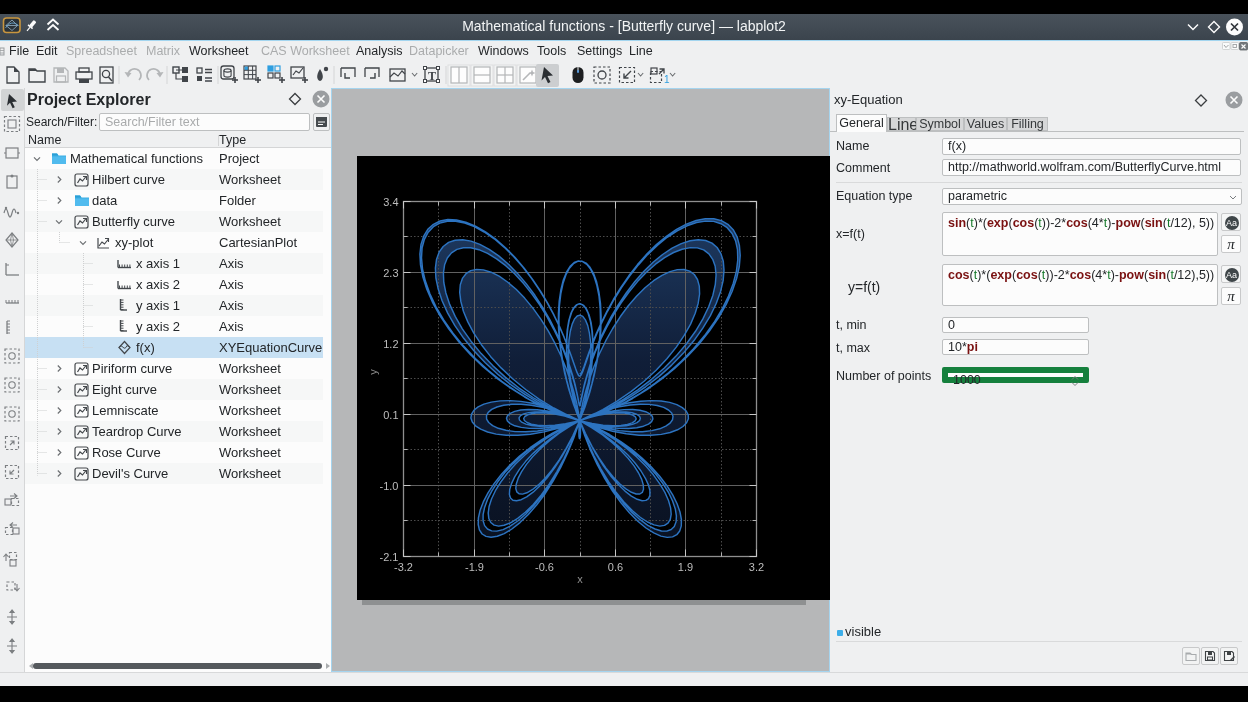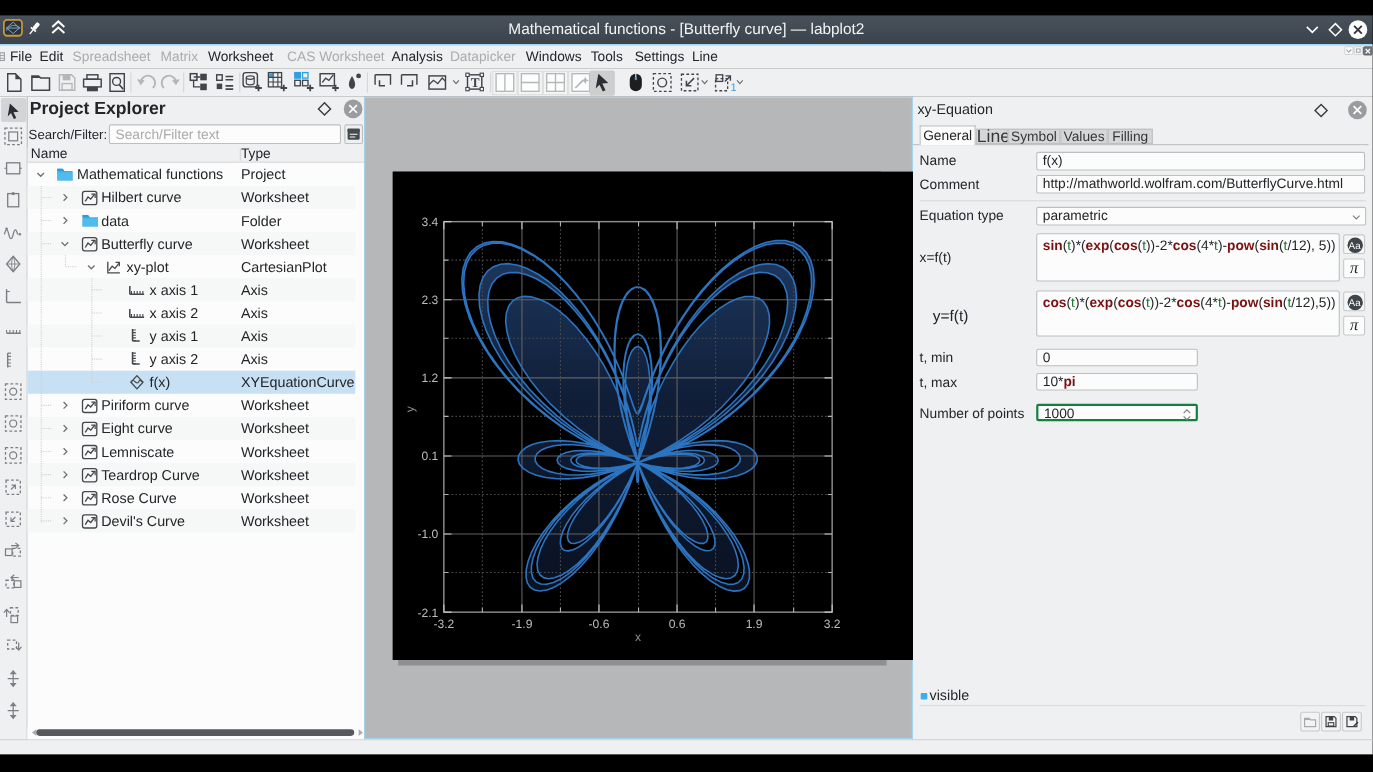--- a/index.html
+++ b/index.html
@@ -547,21 +547,21 @@
     <div style="position:absolute;left:391px;top:125px;width:20px;height:18px;background:#f5f6f6;border:1px solid #c8c9ca;border-radius:2px">
       <div style="position:absolute;left:2.5px;top:1.5px;width:14px;height:14px;border-radius:7px;background:#3f4649;color:#fcfcfc;font-size:9px;text-align:center;line-height:14px">Aa</div>
     </div>
     <div style="position:absolute;left:391px;top:147px;width:20px;height:18px;background:#fcfcfc;border:1px solid #c8c9ca;border-radius:2px;font-family:'Liberation Serif',serif;font-style:italic;font-size:15px;text-align:center;line-height:17px;color:#232629">π</div>
     <div style="position:absolute;left:391px;top:177px;width:20px;height:18px;background:#f5f6f6;border:1px solid #c8c9ca;border-radius:2px">
       <div style="position:absolute;left:2.5px;top:1.5px;width:14px;height:14px;border-radius:7px;background:#3f4649;color:#fcfcfc;font-size:9px;text-align:center;line-height:14px">Aa</div>
     </div>
     <div style="position:absolute;left:391px;top:199px;width:20px;height:18px;background:#fcfcfc;border:1px solid #c8c9ca;border-radius:2px;font-family:'Liberation Serif',serif;font-style:italic;font-size:15px;text-align:center;line-height:17px;color:#232629">π</div>
     <div style="position:absolute;background:#fcfcfc;border:1px solid #bdbfc0;border-radius:2px;font-size:12.5px;color:#232629;left:112px;top:229px;width:147px;height:16px;line-height:14px;padding-left:5px">0</div>
     <div style="position:absolute;background:#fcfcfc;border:1px solid #bdbfc0;border-radius:2px;font-size:12.5px;color:#232629;left:112px;top:251px;width:147px;height:16px;line-height:14px;padding-left:5px">10*<b style="color:#7a1111">pi</b></div>
-    <div style="position:absolute;background:#fcfcfc;border:2px solid #15803d;border-radius:2px;font-size:12.5px;color:#232629;left:112px;top:279px;width:147px;height:16px;line-height:14px;padding-left:5px">1000<svg width="8" height="12" style="position:absolute;right:4px;top:2px">
+    <div style="position:absolute;background:#fcfcfc;border:6px solid #15803d;border-radius:2px;font-size:12.5px;color:#232629;left:112px;top:279px;width:147px;height:16px;line-height:14px;padding-left:5px">1000<svg width="8" height="12" style="position:absolute;right:4px;top:2px">
         <path d="M1 4.5L4 1.5L7 4.5" fill="none" stroke="#7a7d80" stroke-width="1"></path>
         <path d="M1 7.5L4 10.5L7 7.5" fill="none" stroke="#7a7d80" stroke-width="1"></path>
       </svg></div>
     <div style="position:absolute;left:7px;top:542px;width:6px;height:6px;background:#3daee9;border-radius:1px"></div>
     <div style="position:absolute;left:15px;top:536px;font-size:13px;color:#232629">visible</div>
     <div style="position:absolute;left:6px;top:553px;width:406px;height:1px;background:#d9dadb"></div>
     <div style="position:absolute;top:559px;width:18px;height:18px;background:#f2f3f3;border:1px solid #c8c9ca;border-radius:2px;left:352px"><svg width="16" height="16">
         <path d="M3 5h4l1.5 1.5H13v6H3z" fill="none" stroke="#a8abad" stroke-width="1.1"></path>
         <path d="M3 5h4l1.5 1.5H3z" fill="#a8abad"></path>
       </svg></div>

